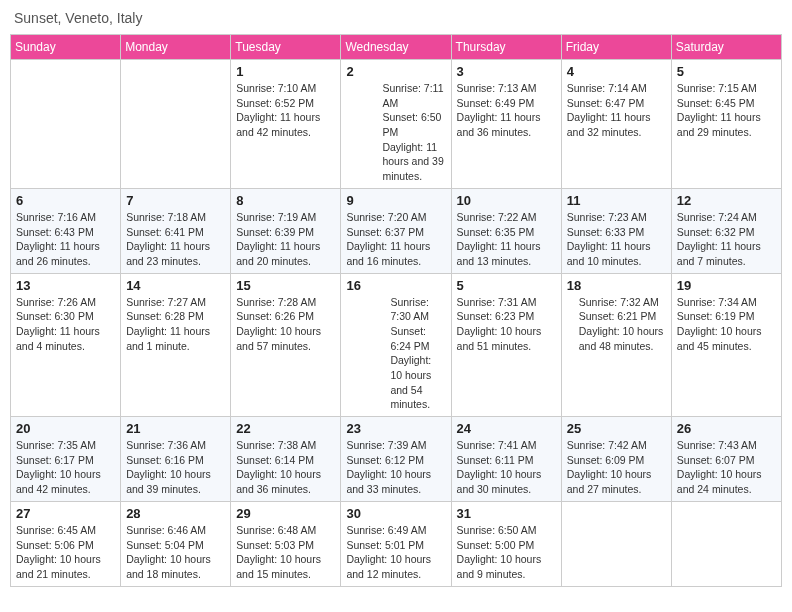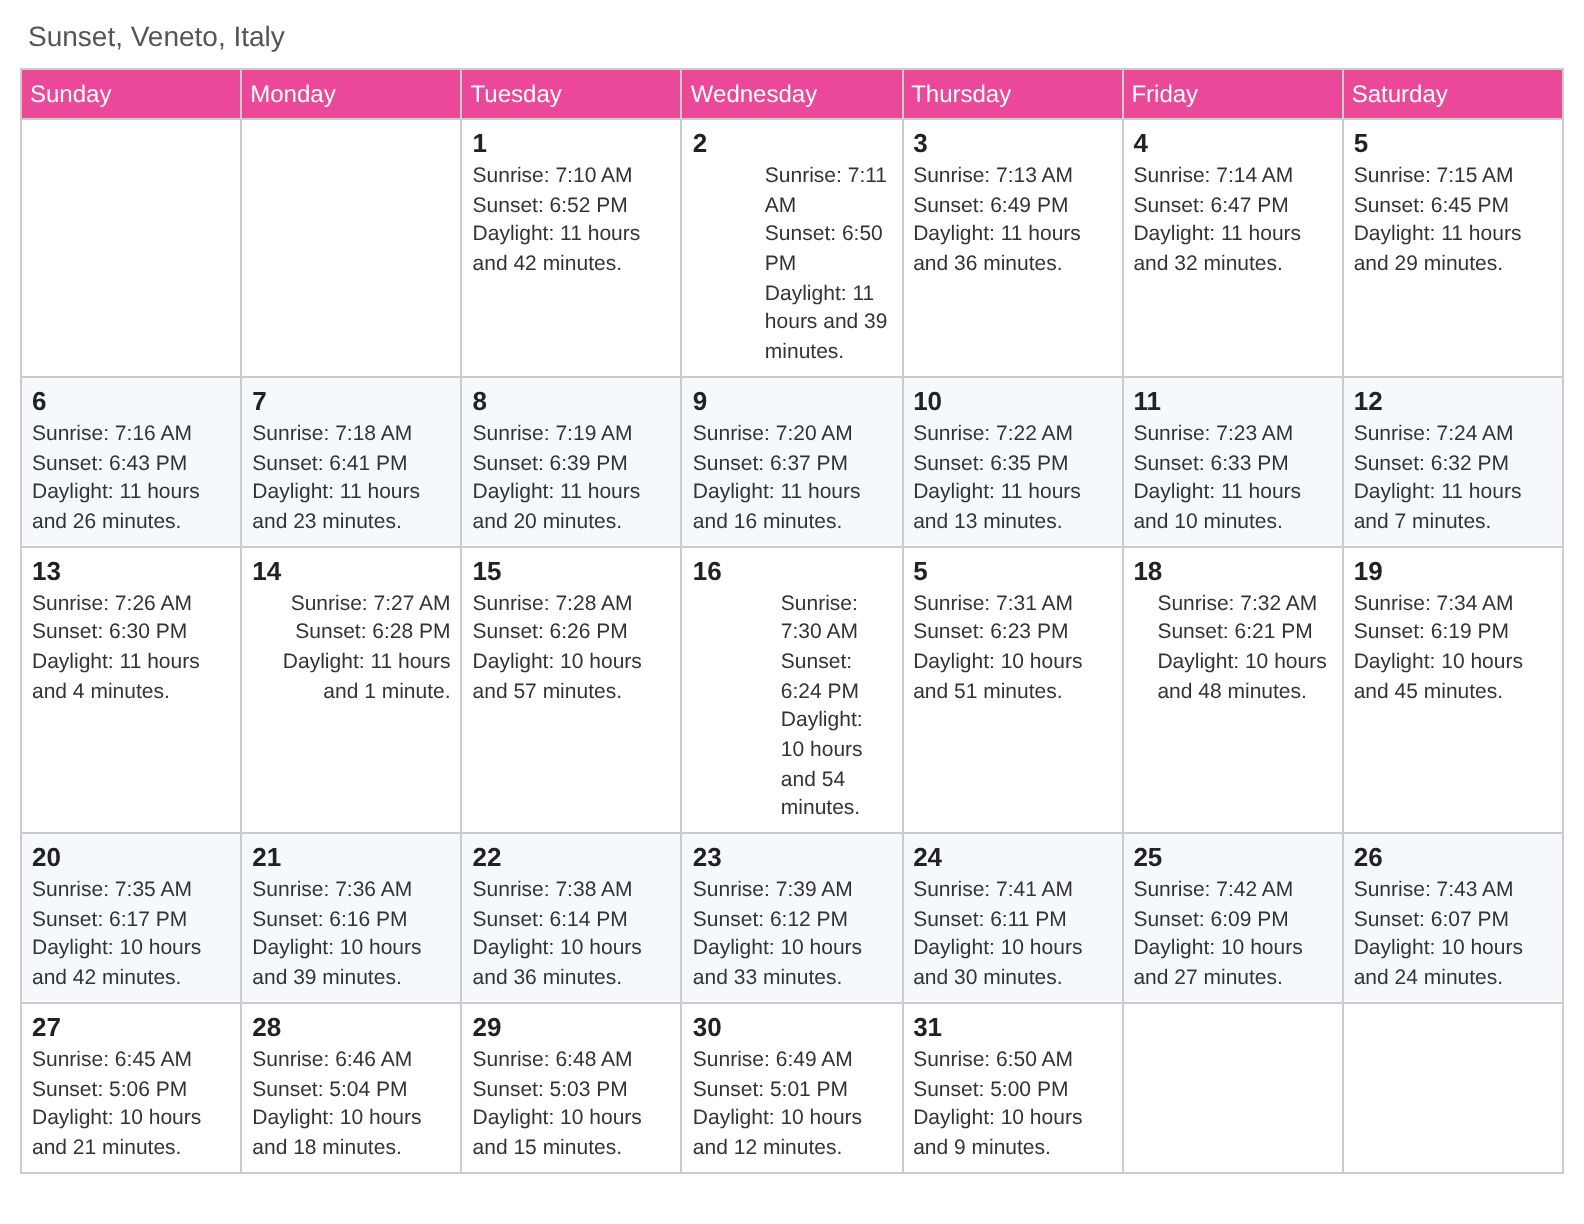--- a/index.html
+++ b/index.html
@@ -182,21 +182,21 @@
       </tr>
       <tr>
         <td>
           <span class="day-number">13</span>
           <div class="day-info" style="white-space: pre-line;">Sunrise: 7:26 AM
 Sunset: 6:30 PM
 Daylight: 11 hours and 4 minutes.</div>
         </td>
         <td>
           <span class="day-number">14</span>
-          <div class="day-info" style="white-space: pre-line; text-align: right;">Sunrise: 7:27 AM
+          <div class="day-info" style="white-space: pre-line;">Sunrise: 7:27 AM
 Sunset: 6:28 PM
 Daylight: 11 hours and 1 minute.</div>
         </td>
         <td>
           <span class="day-number">15</span>
           <div class="day-info" style="white-space: pre-line;">Sunrise: 7:28 AM
 Sunset: 6:26 PM
 Daylight: 10 hours and 57 minutes.</div>
         </td>
         <td>

